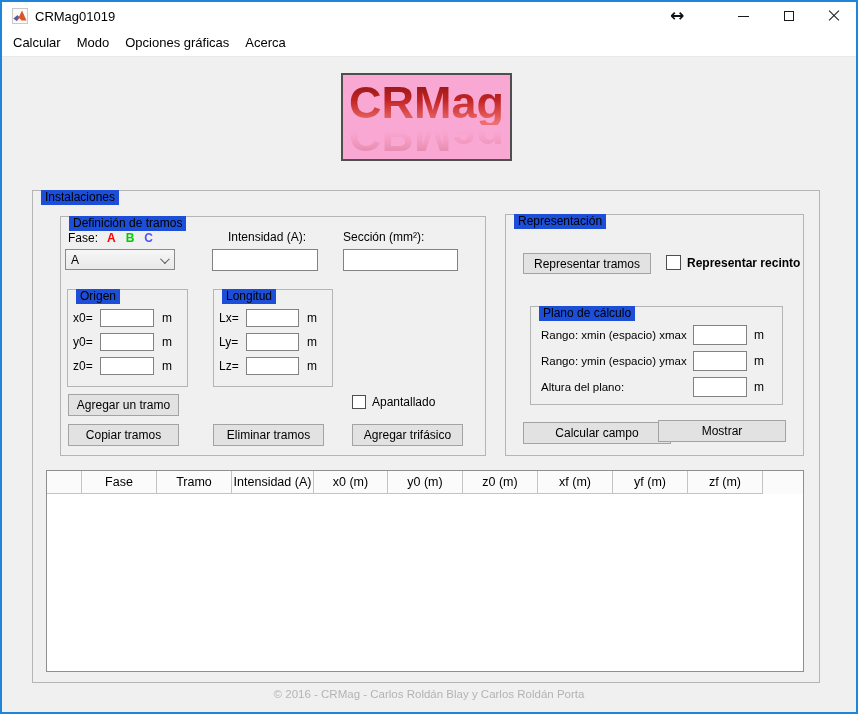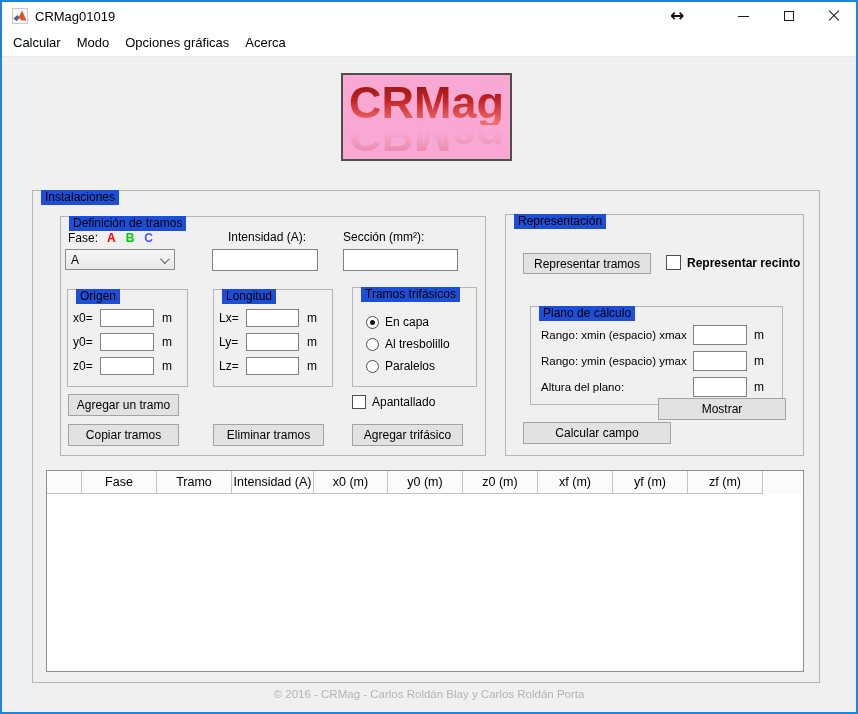--- a/index.html
+++ b/index.html
@@ -193,35 +193,20 @@
       <input class="rl-input" style="width: 53px;" value="">
       <span style="margin-left:8px;">m</span>
     </div>
     <div class="row-line" style="left:5px; top:67px;">
       <span class="rl-label" style="width:27px;">Lz=</span>
       <input class="rl-input" style="width: 53px;" value="">
       <span style="margin-left:8px;">m</span>
     </div>
   </div>
 
-  <div class="groupbox" style="left:352px; top:287px; width:125px; height:100px;">
-    <span class="gb-label">Tramos trifásicos</span>
-    <div class="radio-row" style="left:13px; top:27px;">
-      <span class="radio checked"></span>
-      <span class="radio-label">En capa</span>
-    </div>
-    <div class="radio-row" style="left:13px; top:49px;">
-      <span class="radio"></span>
-      <span class="radio-label">Al tresbolillo</span>
-    </div>
-    <div class="radio-row" style="left:13px; top:71px;">
-      <span class="radio"></span>
-      <span class="radio-label">Paralelos</span>
-    </div>
-  </div>
 
   <div class="btn" style="left:68px; top:394px; width:111px; height:22px;">Agregar un tramo</div>
   <div class="btn" style="left:68px; top:424px; width:111px; height:22px;">Copiar tramos</div>
   <div class="btn" style="left:213px; top:424px; width:111px; height:22px;">Eliminar tramos</div>
 
   <div class="checkbox-row" style="left:352px; top:395px;">
     <span class="checkbox"></span>
     <span class="checkbox-label">Apantallado</span>
   </div>
   <div class="btn" style="left:352px; top:424px; width:111px; height:22px;">Agregar trifásico</div>
@@ -248,21 +233,21 @@
       <span class="pl-unit">m</span>
     </div>
     <div class="plano-row" style="left:10px; top:70px;">
       <span class="pl-label">Altura del plano:</span>
       <input class="pl-input" value="" style="">
       <span class="pl-unit">m</span>
     </div>
   </div>
 
   <div class="btn" style="left:523px; top:422px; width:148px; height:22px;">Calcular campo</div>
-  <div class="btn" style="left:658px; top:398px; width:128px; height:22px;">Mostrar</div>
+  <div class="btn" style="left:658px; top:420px; width:128px; height:22px;">Mostrar</div>
 
   <div class="dtable">
     <div class="thead">
       <span class="th"></span>
       <span class="th">Fase</span>
       <span class="th">Tramo</span>
       <span class="th">Intensidad (A)</span>
       <span class="th">x0 (m)</span>
       <span class="th">y0 (m)</span>
       <span class="th">z0 (m)</span>

